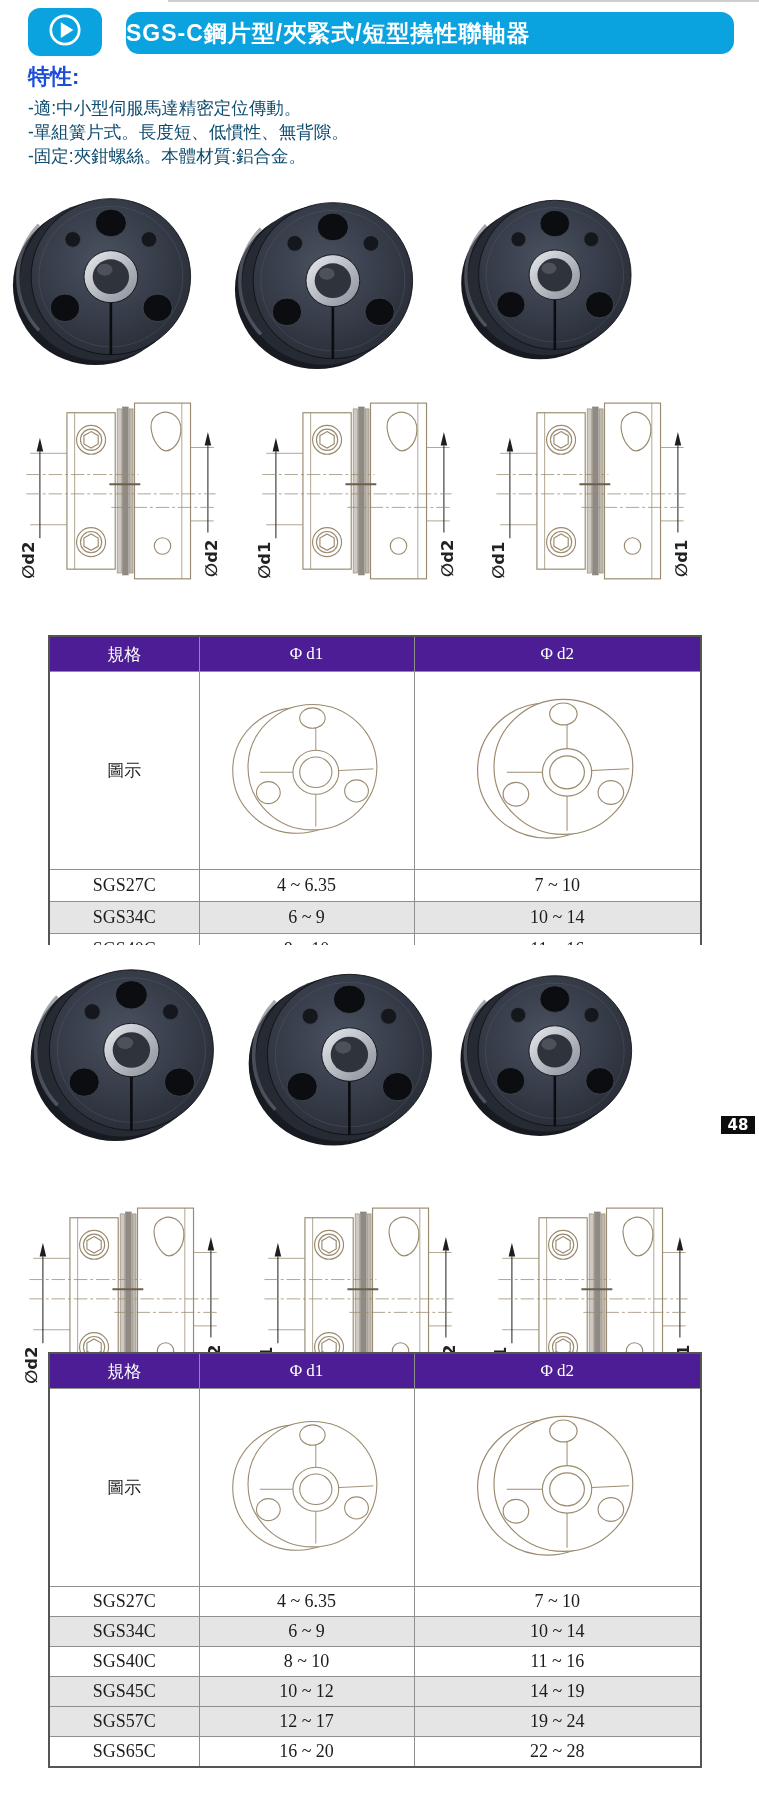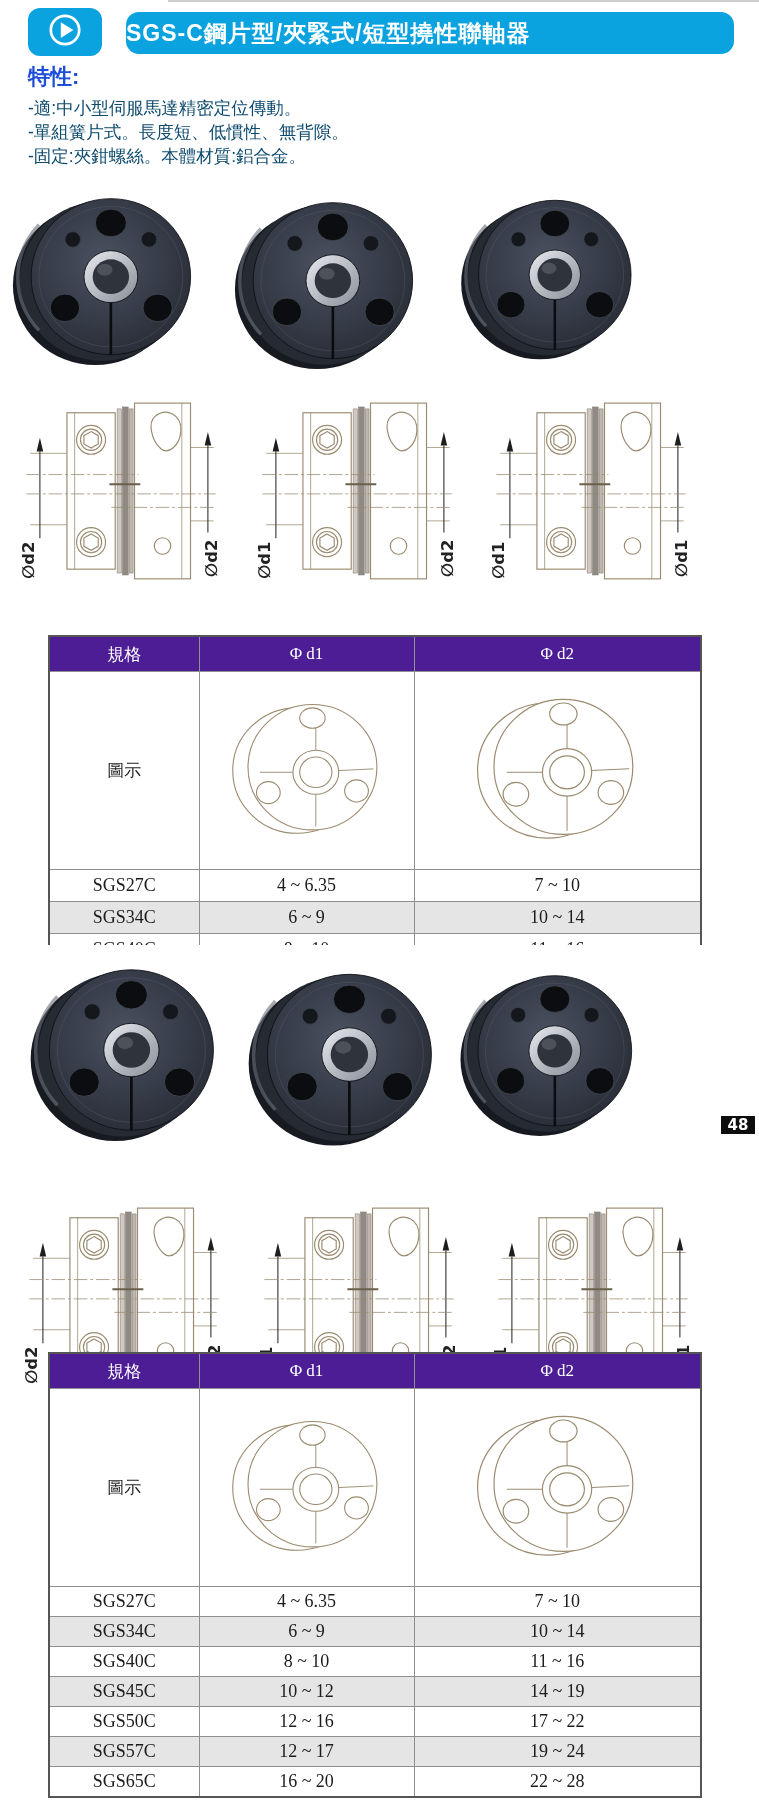--- a/index.html
+++ b/index.html
@@ -303,25 +303,20 @@
       <tr class="datarow">
         <td>SGS40C</td>
         <td>8 ~ 10</td>
         <td>11 ~ 16</td>
       </tr>
       <tr class="datarow stripe">
         <td>SGS45C</td>
         <td>10 ~ 12</td>
         <td>14 ~ 19</td>
       </tr>
-      <tr class="datarow">
-        <td>SGS50C</td>
-        <td>12 ~ 16</td>
-        <td>17 ~ 22</td>
-      </tr>
       <tr class="datarow stripe">
         <td>SGS57C</td>
         <td>12 ~ 17</td>
         <td>19 ~ 24</td>
       </tr>
       <tr class="datarow">
         <td>SGS65C</td>
         <td>16 ~ 20</td>
         <td>22 ~ 28</td>
       </tr>

